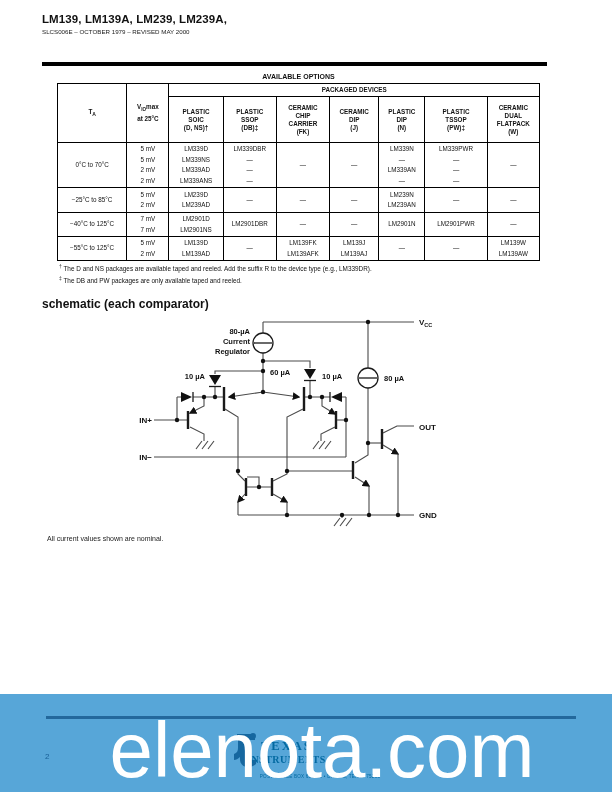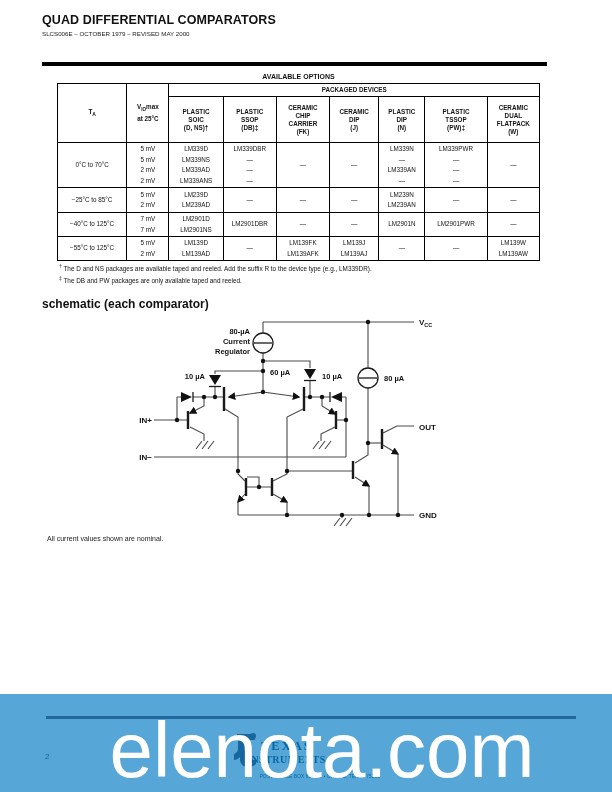--- a/index.html
+++ b/index.html
@@ -46,21 +46,21 @@
     font-weight:bold;font-size:10px;letter-spacing:.5px;}
   .ti-addr{position:absolute;left:-24px;top:41px;width:220px;text-align:center;font-size:4.6px;letter-spacing:.2px;}
   .wm{position:absolute;left:16px;top:711px;width:612px;text-align:center;z-index:5;
     color:#ffffff;font-size:78px;line-height:78px;font-weight:normal;letter-spacing:0px;}
   .pgnum{position:absolute;left:45px;top:752px;font-size:8px;color:#185f96;z-index:6;}
 </style>
 </head>
 <body>
 
 <div class="hdr">
-  <div class="t3">QUAD DIFFERENTIAL COMPARATORS</div>
+  <div class="t1">LM139, LM139A, LM239, LM239A,</div>
   <div class="doc">SLCS006E – OCTOBER 1979 – REVISED MAY 2000</div>
 </div>
 <div class="hdr-bar"></div>
 
 <div class="tbl-title">AVAILABLE OPTIONS</div>
 
 <table class="opts">
   <colgroup>
     <col style="width:69px">
       <col style="width:42px">

